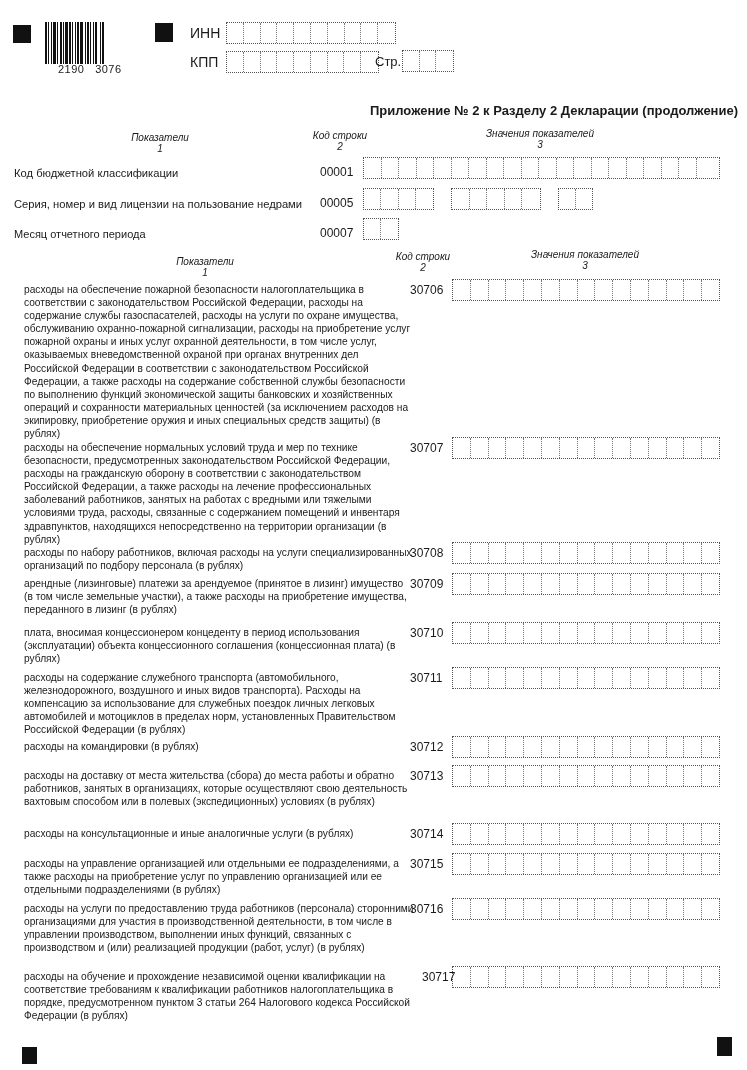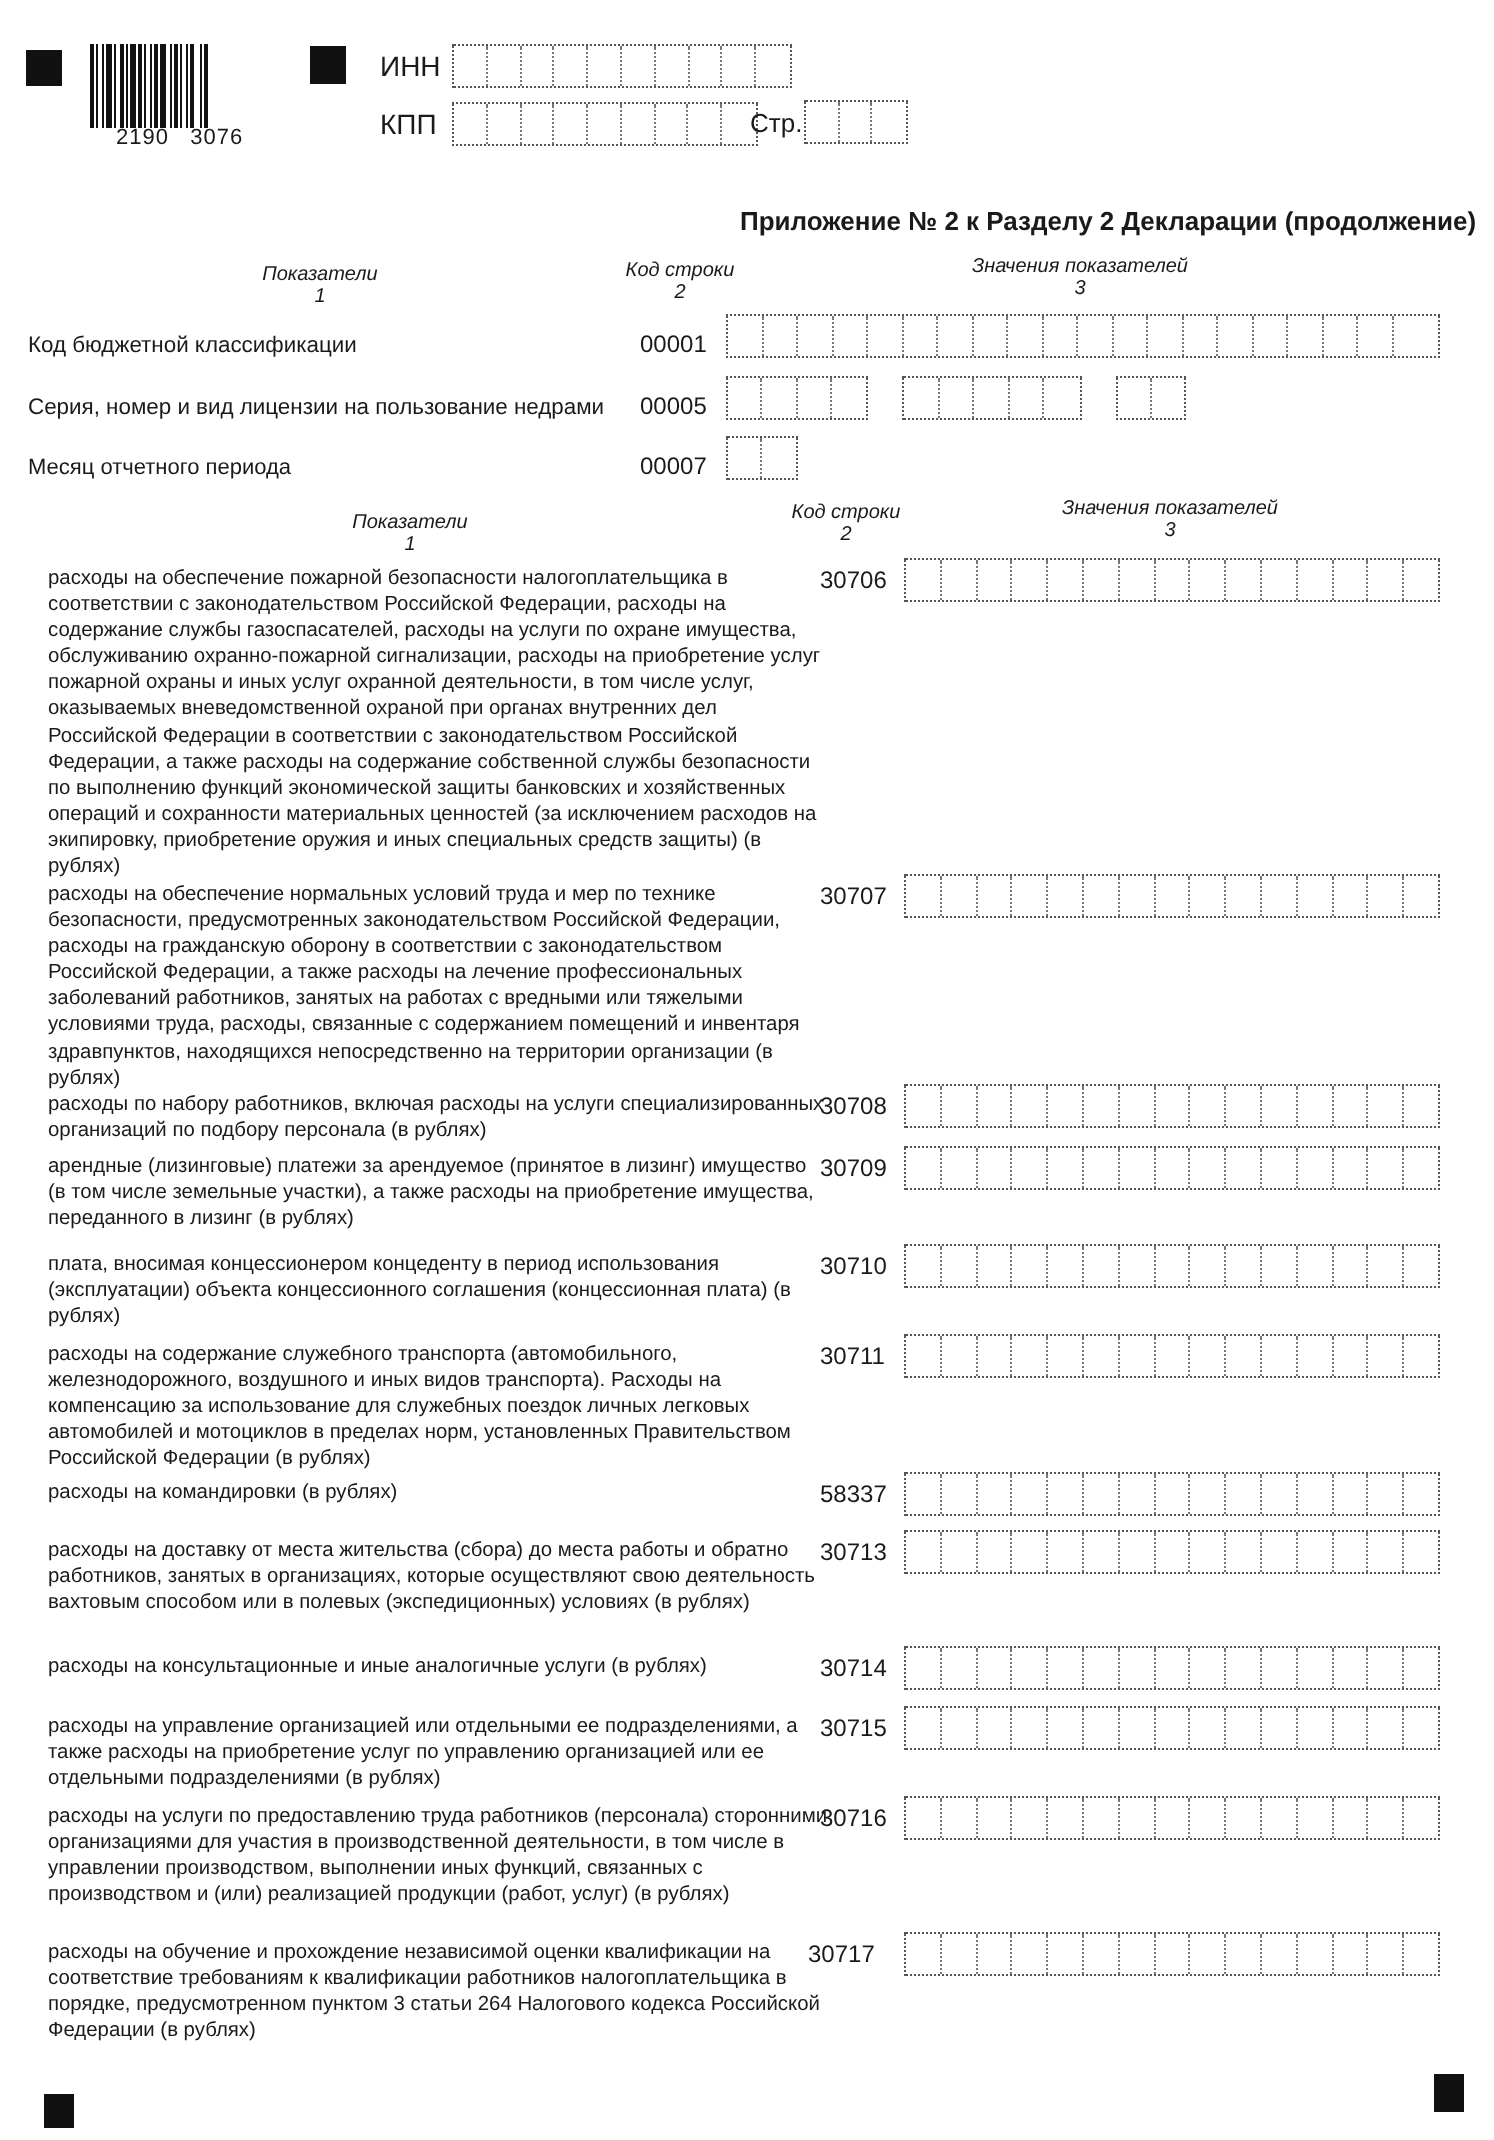--- a/index.html
+++ b/index.html
@@ -307,21 +307,21 @@
         <div class="c"></div>
         <div class="c"></div>
         <div class="c"></div>
         <div class="c"></div>
         <div class="c"></div>
         <div class="c"></div>
       </div>
     </div>
     <div>
       <div class="row-text" style="top: 740px;">расходы на командировки (в рублях)</div>
-      <div class="code" style="left: 410px; top: 740px;">58337</div>
+      <div class="code" style="left: 410px; top: 740px;">30712</div>
       <div class="vcells" style="top: 736px;">
         <div class="c"></div>
         <div class="c"></div>
         <div class="c"></div>
         <div class="c"></div>
         <div class="c"></div>
         <div class="c"></div>
         <div class="c"></div>
         <div class="c"></div>
         <div class="c"></div>
@@ -412,21 +412,21 @@
         <div class="c"></div>
         <div class="c"></div>
         <div class="c"></div>
         <div class="c"></div>
         <div class="c"></div>
         <div class="c"></div>
       </div>
     </div>
     <div>
       <div class="row-text" style="top: 970px;">расходы на обучение и прохождение независимой оценки квалификации на соответствие требованиям к квалификации работников налогоплательщика в порядке, предусмотренном пунктом 3 статьи 264 Налогового кодекса Российской Федерации (в рублях)</div>
-      <div class="code" style="left: 404px; top: 970px; text-align: right;">30717</div>
+      <div class="code" style="left: 422px; top: 970px; text-align: right;">30717</div>
       <div class="vcells" style="top: 966px;">
         <div class="c"></div>
         <div class="c"></div>
         <div class="c"></div>
         <div class="c"></div>
         <div class="c"></div>
         <div class="c"></div>
         <div class="c"></div>
         <div class="c"></div>
         <div class="c"></div>

